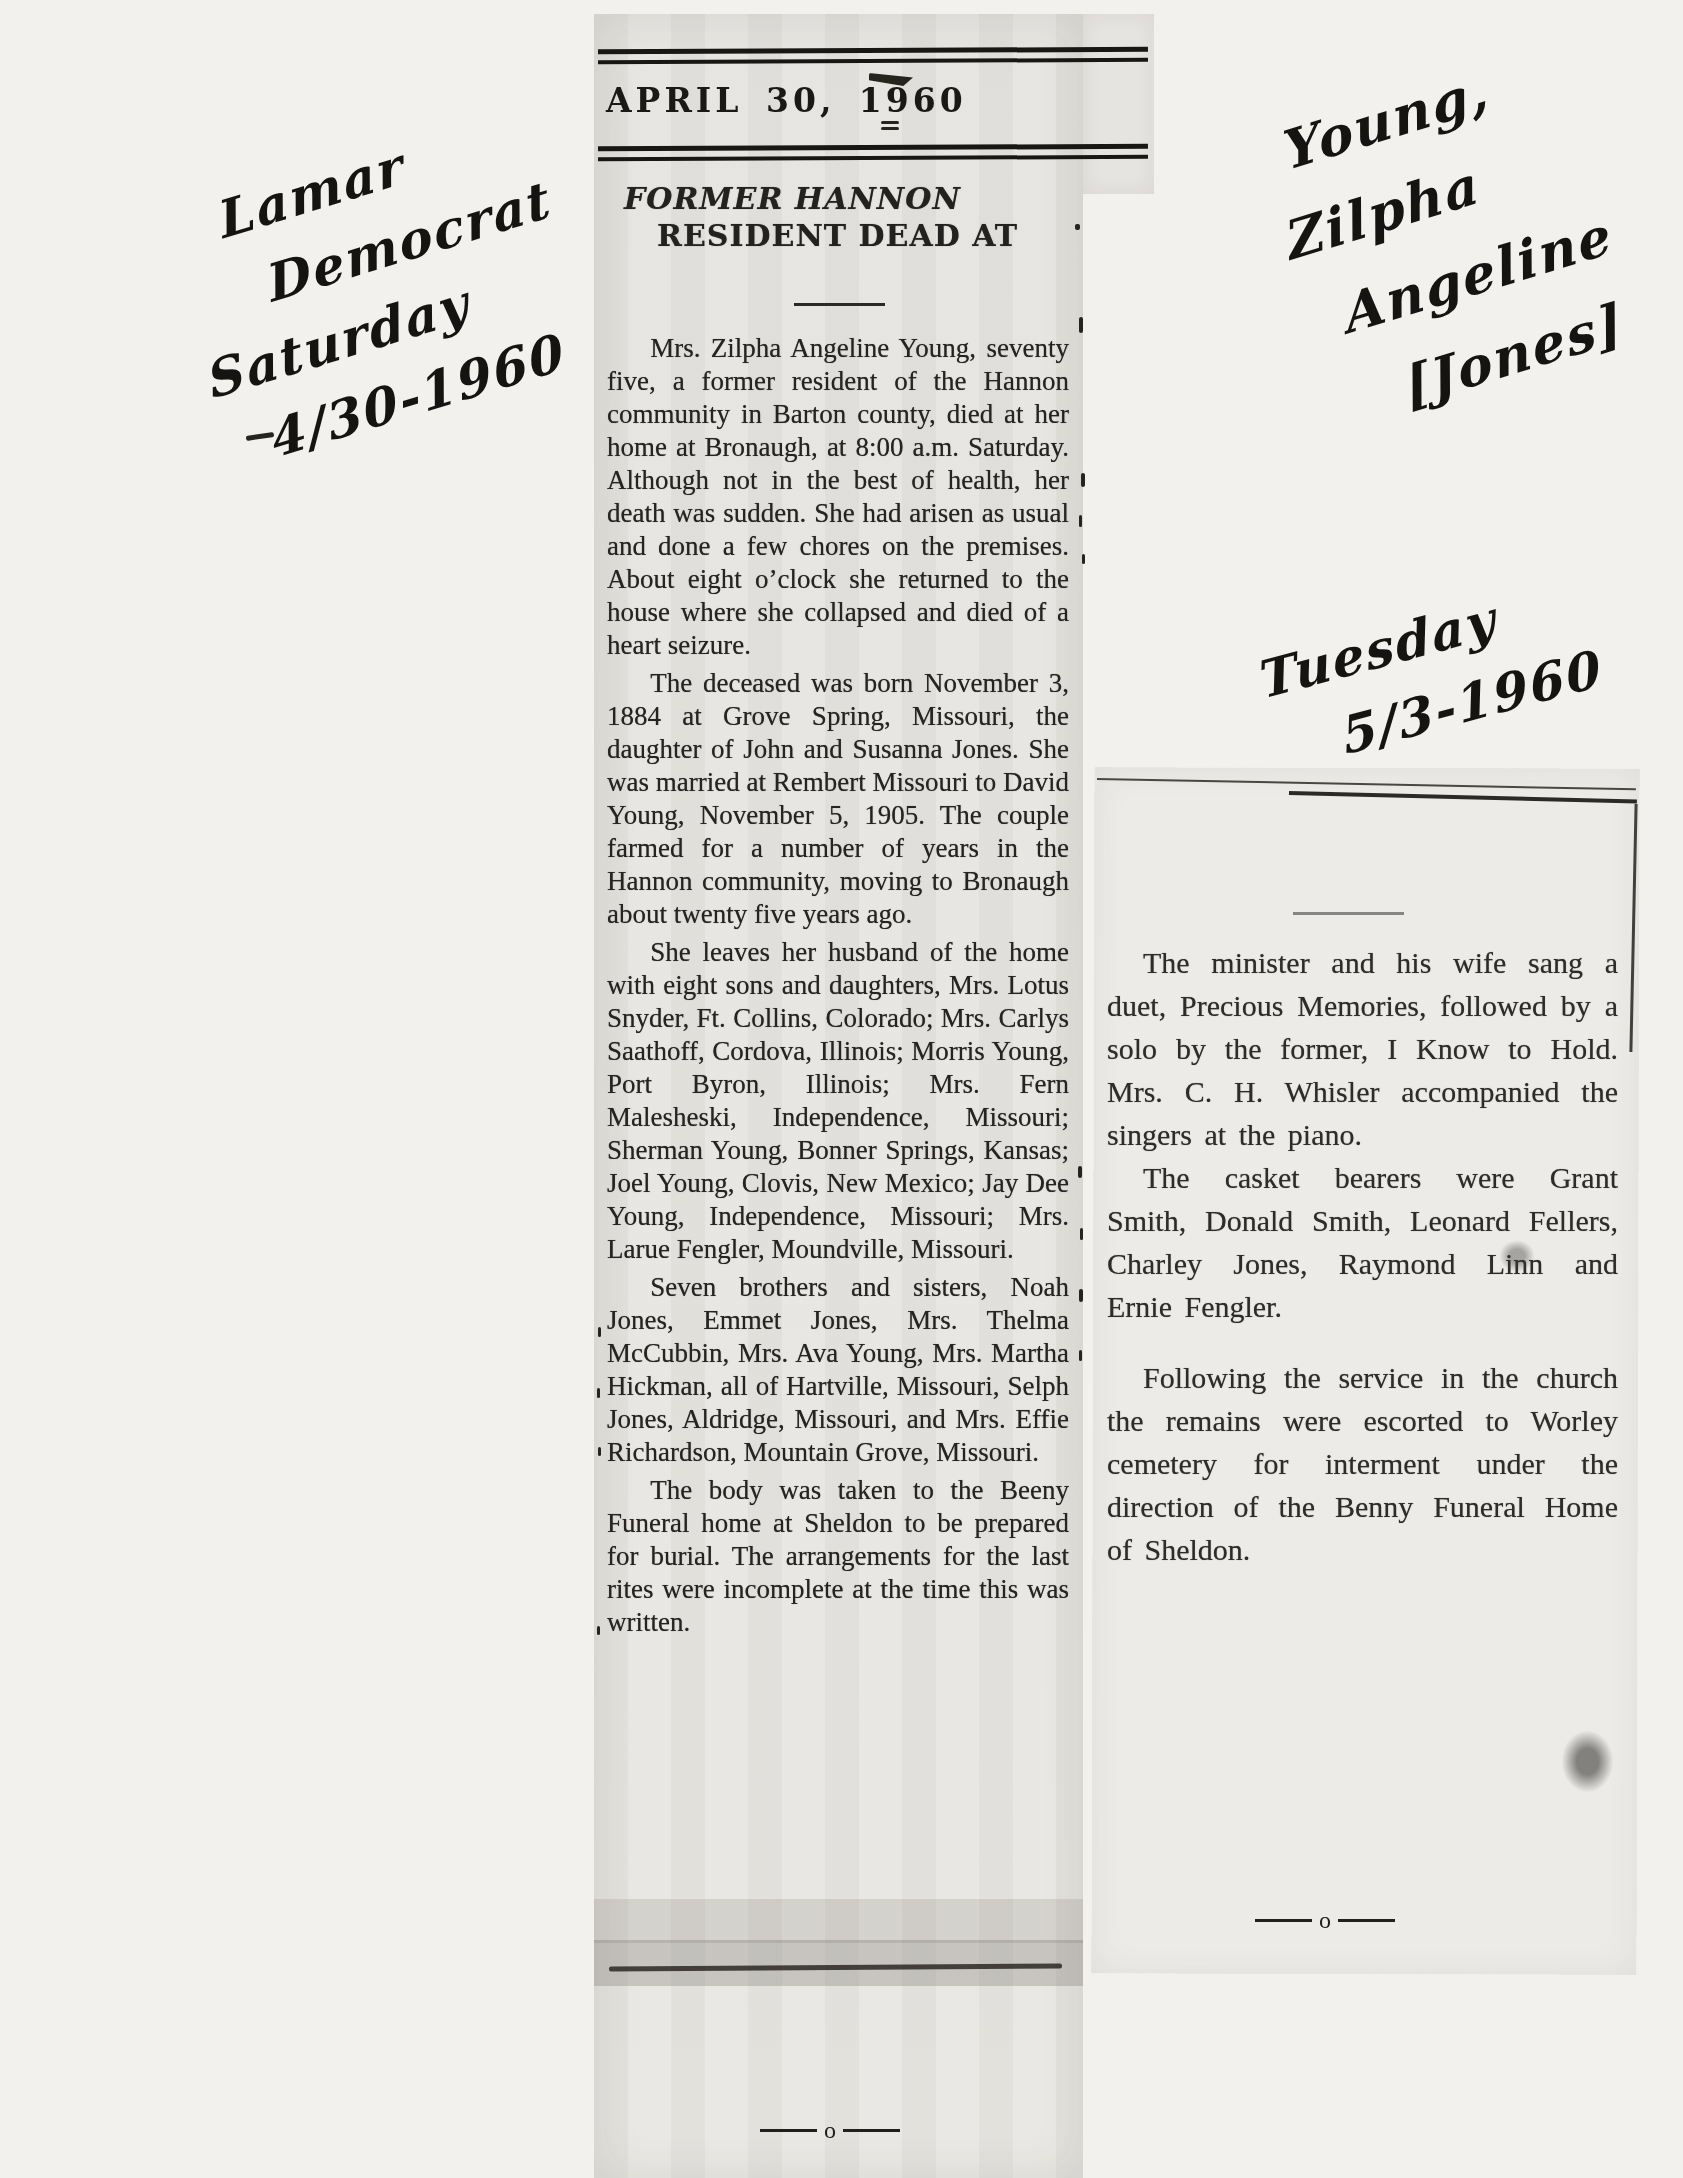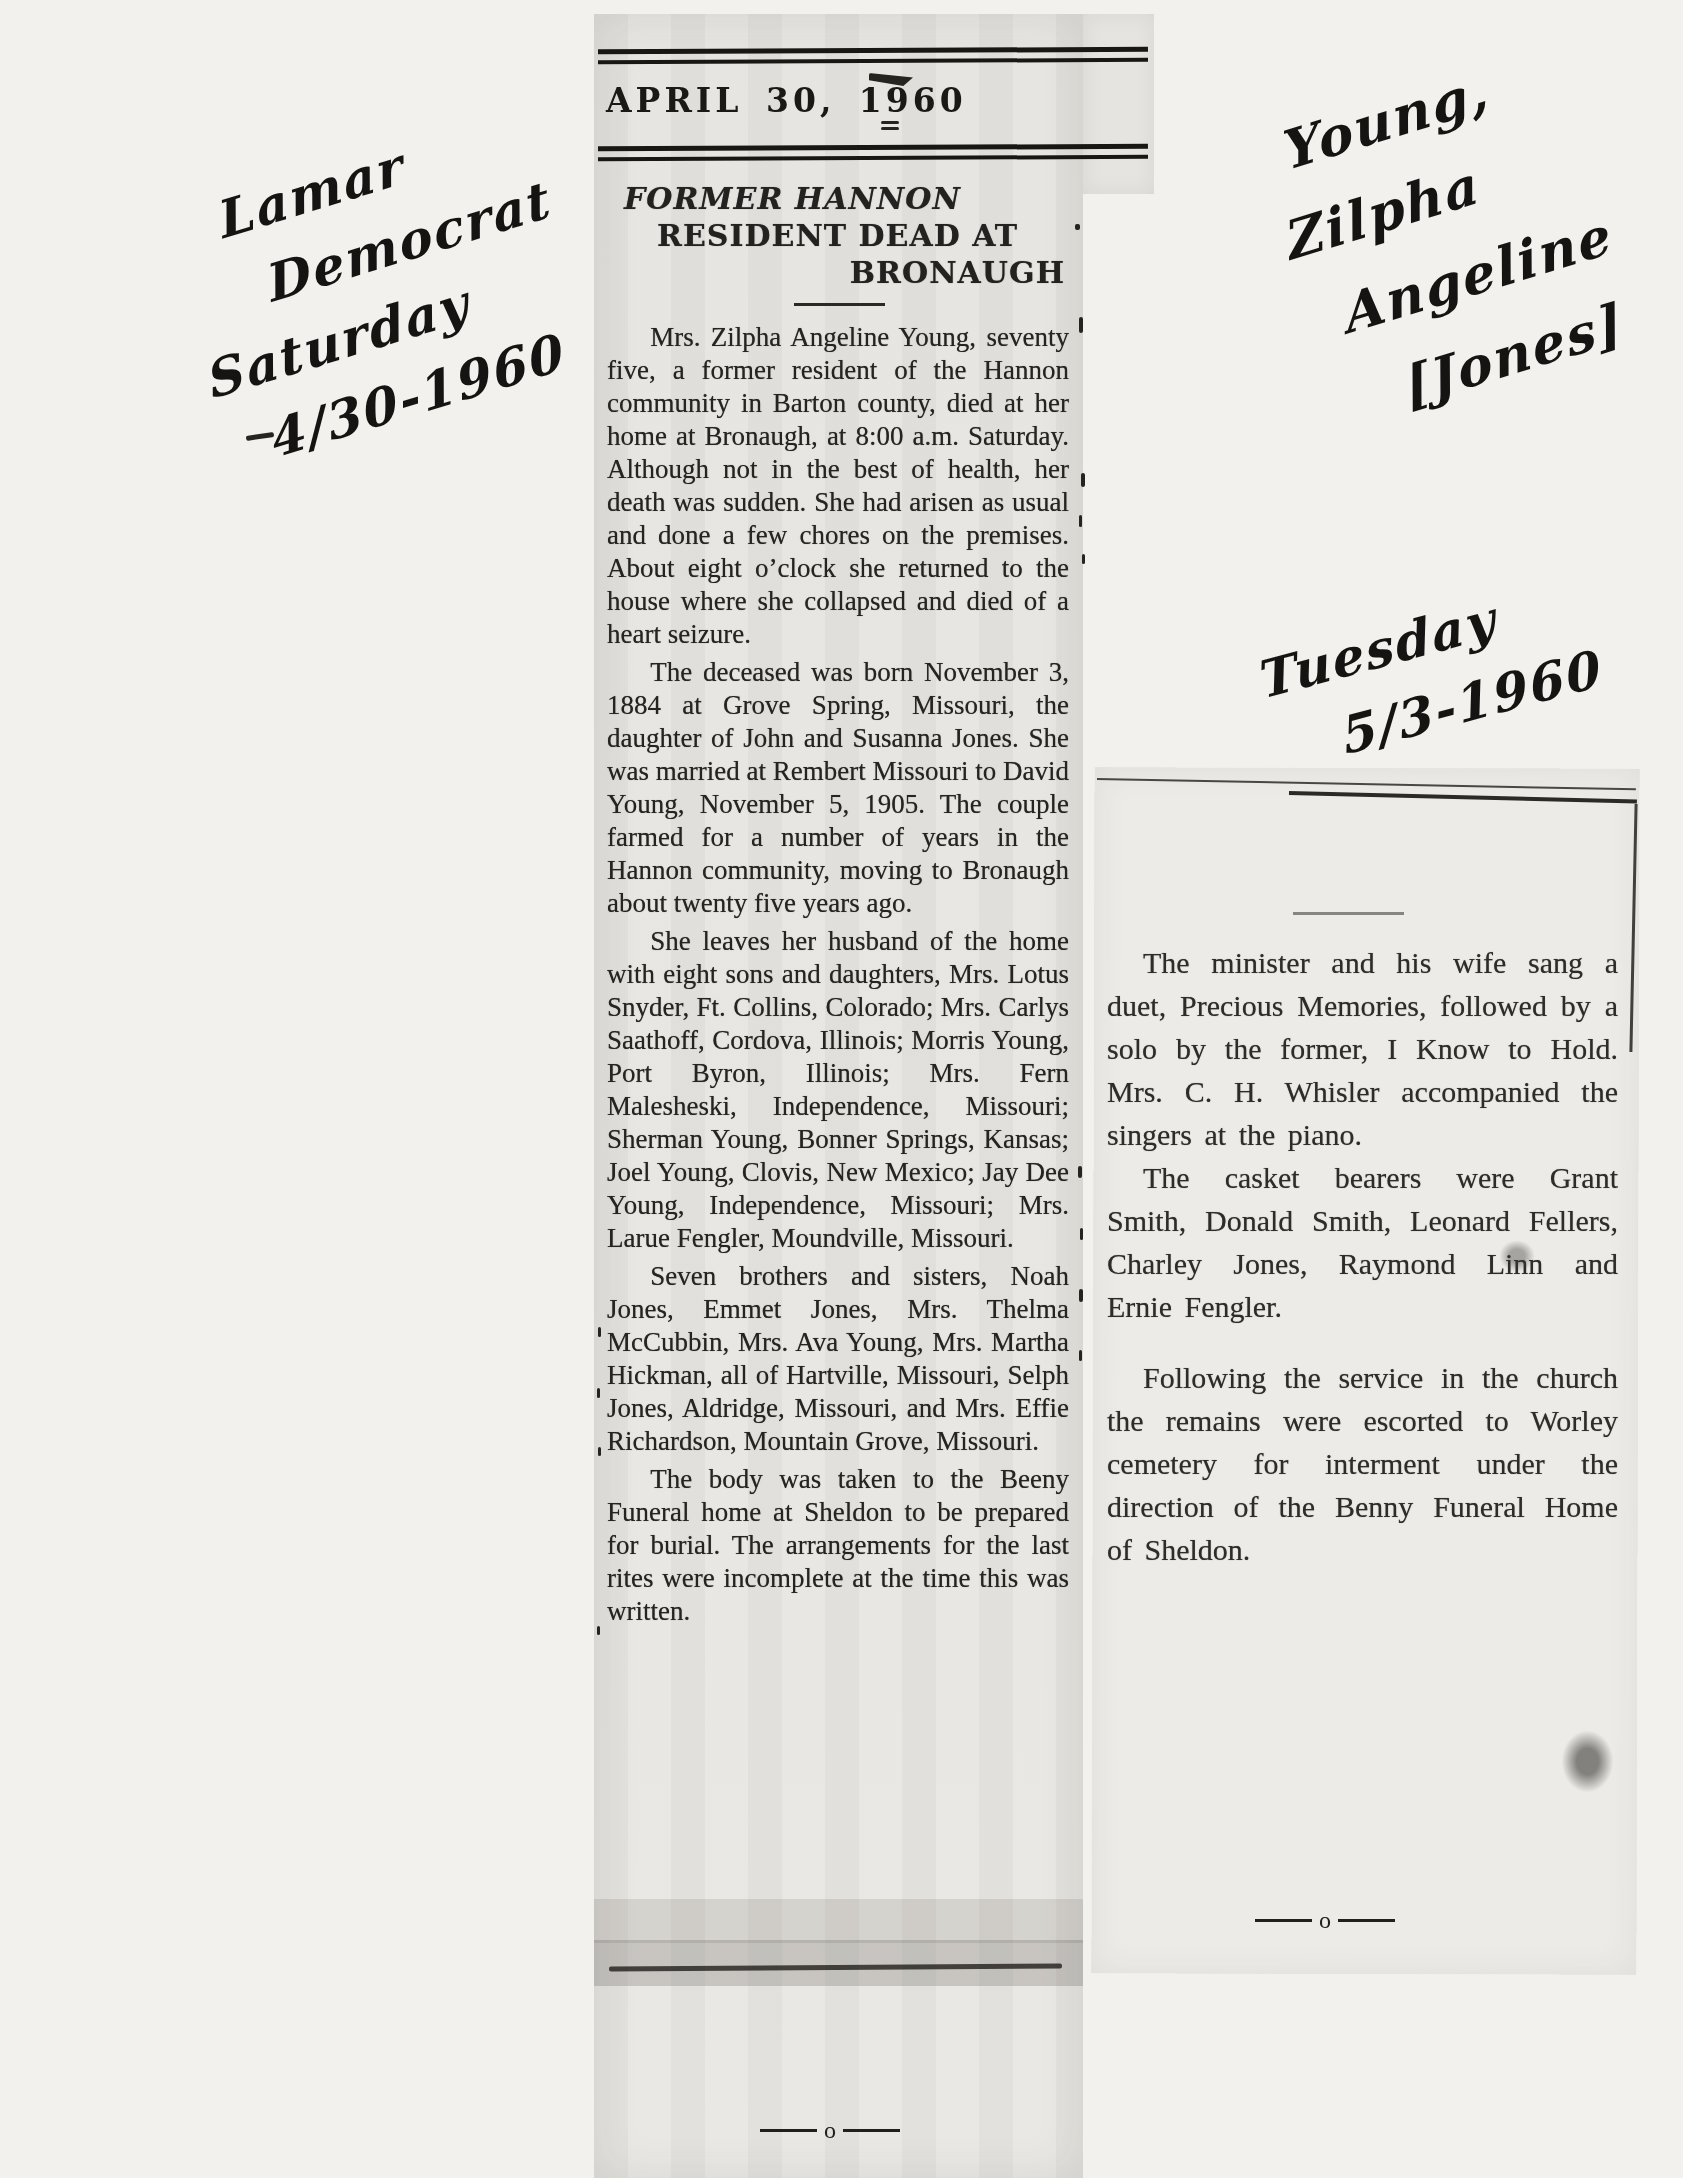--- a/index.html
+++ b/index.html
@@ -31,21 +31,21 @@
       border-top:5px solid #191714;border-bottom:4px solid #191714;transform:rotate(-.25deg);}
   .rule-top{top:48px;} .rule-mid{top:145px;}
   .dateline{position:absolute;left:606px;top:81px;font-family:"DejaVu Serif",serif;font-weight:700;
       font-size:33px;letter-spacing:4px;color:#1b1916;word-spacing:8px;}
   .headline-c{position:absolute;left:606px;top:180px;width:463px;font-family:"DejaVu Serif",serif;
       font-weight:700;font-size:30px;line-height:37px;color:#242220;letter-spacing:1px;
       text-shadow:0 0 1px rgba(36,34,32,.55);}
   .headline-c .h0{padding-left:18px;font-style:italic;} .headline-c .h1{padding-left:51px;}
   .headline-c .h2{text-align:right;padding-right:4px;}
   .divider-c{position:absolute;left:794px;top:303px;width:91px;height:3px;background:#2b2926;}
-  .body-c{position:absolute;left:607px;top:321px;width:462px;font-size:27px;line-height:33px;
+  .body-c{position:absolute;left:607px;top:332px;width:462px;font-size:27px;line-height:33px;
       text-align:justify;color:#262422;text-shadow:0 0 0.8px rgba(34,32,29,.6);}
   .body-c p{margin:0 0 5px 0;text-indent:1.6em;}
 
   
   .smear-a{position:absolute;left:594px;top:1899px;width:489px;height:44px;background:rgba(75,71,65,.13);}
   .smear-b{position:absolute;left:594px;top:1940px;width:489px;height:46px;background:rgba(66,62,56,.20);}
   .strike{position:absolute;left:609px;top:1965px;width:453px;height:5px;background:rgba(28,26,23,.78);
       transform:rotate(-.4deg);border-radius:2px;}
 
   
@@ -98,21 +98,20 @@
   <div class="rulepair rule-top"></div>
   <div class="dateline">APRIL 30, 1960</div>
   <div class="rulepair rule-mid"></div>
   <div class="art" style="left:869px;top:73px;width:44px;height:13px;clip-path:polygon(0 0,100% 35%,78% 100%,0 55%);"></div>
   <div class="art" style="left:881px;top:121px;width:18px;height:3px;"></div>
   <div class="art" style="left:881px;top:127px;width:18px;height:3px;"></div>
 
   <div class="headline-c">
     <div class="h0">FORMER HANNON</div>
     <div class="h1">RESIDENT DEAD AT</div>
-    <div class="h2">BRONAUGH</div>
   </div>
   <div class="divider-c"></div>
 
   <div class="body-c">
     <p>Mrs. Zilpha Angeline Young, seventy five, a former resident of the Hannon community in Barton county, died at her home at Bronaugh, at 8:00 a.m. Saturday. Although not in the best of health, her death was sudden. She had arisen as usual and done a few chores on the premises. About eight o’clock she returned to the house where she collapsed and died of a heart seizure.</p>
     <p>The deceased was born November 3, 1884 at Grove Spring, Missouri, the daughter of John and Susanna Jones. She was married at Rembert Missouri to David Young, November 5, 1905. The couple farmed for a number of years in the Hannon community, moving to Bronaugh about twenty five years ago.</p>
     <p>She leaves her husband of the home with eight sons and daughters, Mrs. Lotus Snyder, Ft. Collins, Colorado; Mrs. Carlys Saathoff, Cordova, Illinois; Morris Young, Port Byron, Illinois; Mrs. Fern Malesheski, Independence, Missouri; Sherman Young, Bonner Springs, Kansas; Joel Young, Clovis, New Mexico; Jay Dee Young, Independence, Missouri; Mrs. Larue Fengler, Moundville, Missouri.</p>
     <p>Seven brothers and sisters, Noah Jones, Emmet Jones, Mrs. Thelma McCubbin, Mrs. Ava Young, Mrs. Martha Hickman, all of Hartville, Missouri, Selph Jones, Aldridge, Missouri, and Mrs. Effie Richardson, Mountain Grove, Missouri.</p>
     <p>The body was taken to the Beeny Funeral home at Sheldon to be prepared for burial. The arrangements for the last rites were incomplete at the time this was written.</p>
   </div>

